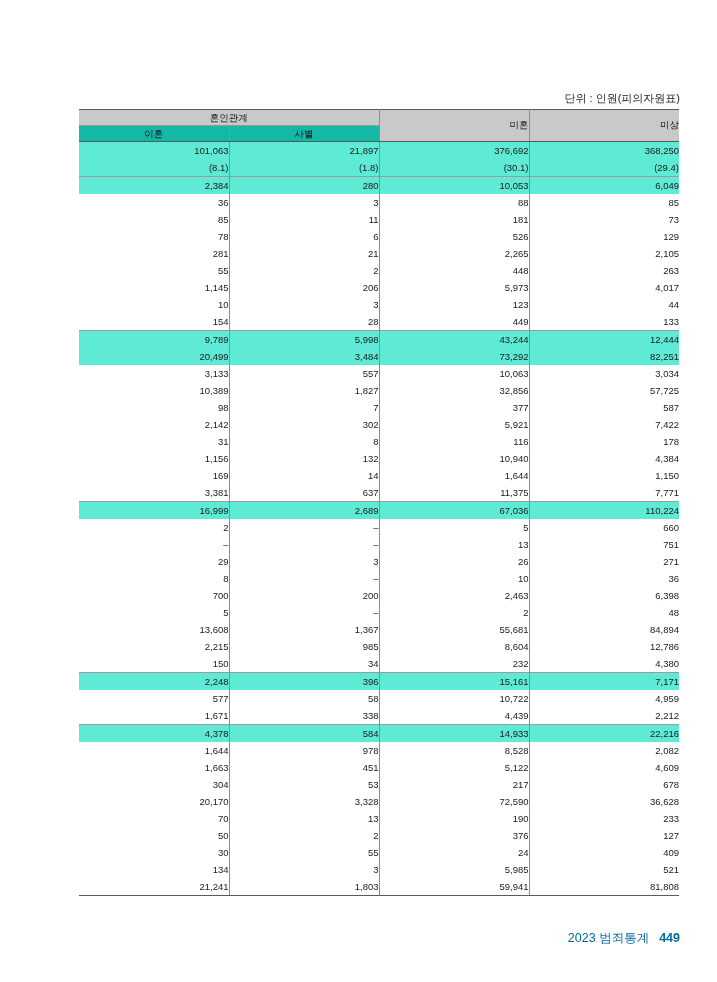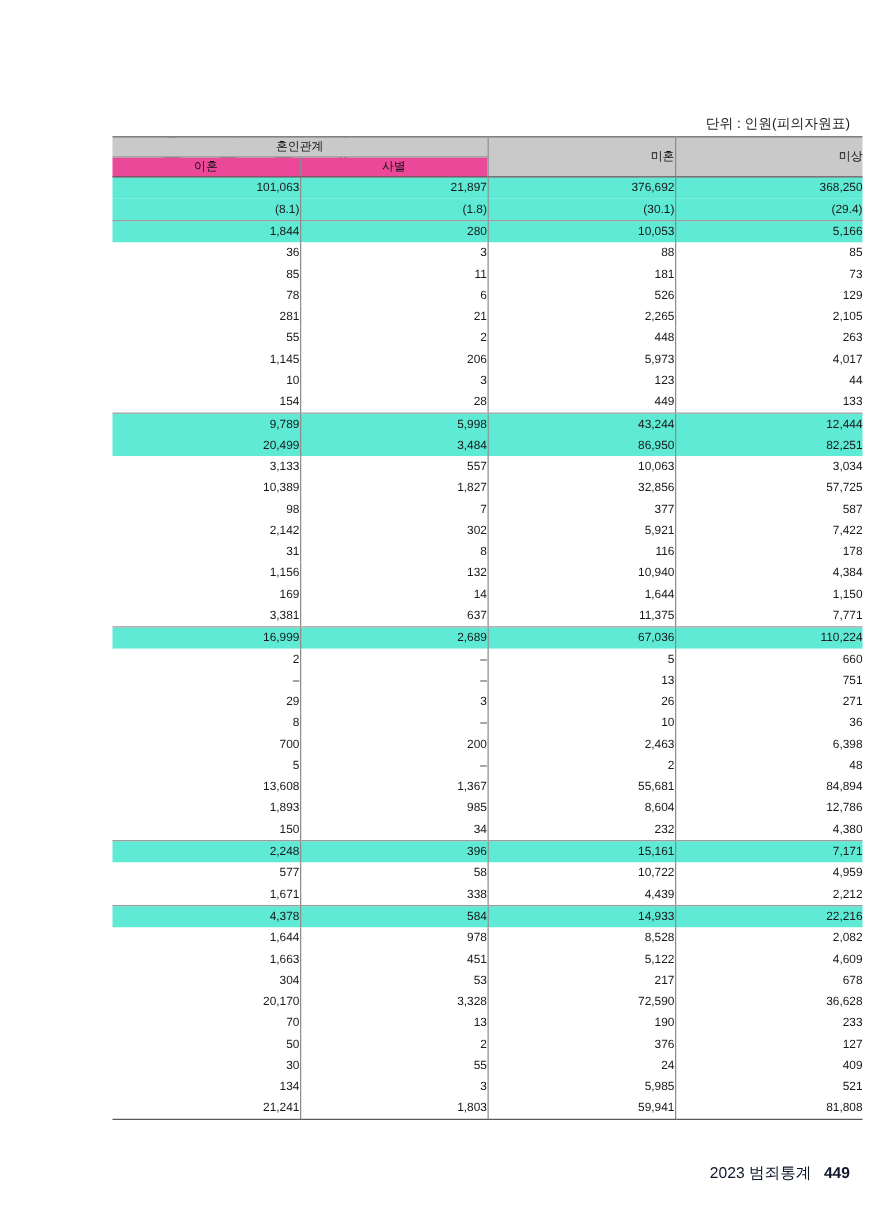--- a/index.html
+++ b/index.html
@@ -33,21 +33,21 @@
   }
   .unit-note {
     position: absolute;
     right: 37px;
     top: 91px;
     font-size: 11px;
     color: #1a1a1a;
   }
   .table-wrap {
     position: absolute;
-    left: 90px;
+    left: 79px;
     top: 109px;
     width: 600px;
   }
   table.stat {
     border-collapse: collapse;
     width: 600px;
     table-layout: fixed;
     font-size: 9.5px;
   }
   table.stat col.c0 { width: 150px; }
@@ -64,21 +64,21 @@
     text-align: center;
     font-weight: normal;
     font-size: 9.5px;
     height: 15px;
     line-height: 15px;
     border-top: 1.2px solid #5a5a5a;
     border-bottom: 1px solid #9a9a9a;
     color: #111;
   }
   .hdr-sub {
-    background: #ec4899;
+    background: #14b8a6;
     text-align: center;
     font-weight: normal;
     font-size: 9.5px;
     height: 15px;
     line-height: 15px;
     border-bottom: 1.2px solid #5a5a5a;
     color: #111;
   }
   .hdr-span {
     background: #c9c9c9;
@@ -105,21 +105,21 @@
   tr.plain td { background: #ffffff; }
   tr.sep-top td { border-top: 1px solid #9c9c9c; }
   tr.last td { border-bottom: 1.2px solid #5a5a5a; }
   td.vsep { border-right: 1px solid #8d8d8d; }
 
   .footer {
     position: absolute;
     right: 37px;
     bottom: 35px;
     font-size: 12.5px;
-    color: #0f172a;
+    color: #0369a1;
   }
   .footer .pg {
     margin-left: 10px;
     font-weight: bold;
   }
 </style>
 </head>
 <body>
 
 <div class="page">
@@ -154,24 +154,24 @@
             <td class="num vsep">376,692</td>
             <td class="num">368,250</td>
           </tr>
           <tr class="shade">
             <td class="num vsep">(8.1)</td>
             <td class="num vsep">(1.8)</td>
             <td class="num vsep">(30.1)</td>
             <td class="num">(29.4)</td>
           </tr>
           <tr class="shade sep-top">
-            <td class="num vsep">1,844</td>
+            <td class="num vsep">2,384</td>
             <td class="num vsep">280</td>
             <td class="num vsep">10,053</td>
-            <td class="num">5,166</td>
+            <td class="num">6,049</td>
           </tr>
           <tr class="plain">
             <td class="num vsep">36</td>
             <td class="num vsep">3</td>
             <td class="num vsep">88</td>
             <td class="num">85</td>
           </tr>
           <tr class="plain">
             <td class="num vsep">85</td>
             <td class="num vsep">11</td>
@@ -216,21 +216,21 @@
           </tr>
           <tr class="shade sep-top">
             <td class="num vsep">9,789</td>
             <td class="num vsep">5,998</td>
             <td class="num vsep">43,244</td>
             <td class="num">12,444</td>
           </tr>
           <tr class="shade">
             <td class="num vsep">20,499</td>
             <td class="num vsep">3,484</td>
-            <td class="num vsep">86,950</td>
+            <td class="num vsep">73,292</td>
             <td class="num">82,251</td>
           </tr>
           <tr class="plain">
             <td class="num vsep">3,133</td>
             <td class="num vsep">557</td>
             <td class="num vsep">10,063</td>
             <td class="num">3,034</td>
           </tr>
           <tr class="plain">
             <td class="num vsep">10,389</td>
@@ -316,21 +316,21 @@
             <td class="num vsep">2</td>
             <td class="num">48</td>
           </tr>
           <tr class="plain">
             <td class="num vsep">13,608</td>
             <td class="num vsep">1,367</td>
             <td class="num vsep">55,681</td>
             <td class="num">84,894</td>
           </tr>
           <tr class="plain">
-            <td class="num vsep">1,893</td>
+            <td class="num vsep">2,215</td>
             <td class="num vsep">985</td>
             <td class="num vsep">8,604</td>
             <td class="num">12,786</td>
           </tr>
           <tr class="plain">
             <td class="num vsep">150</td>
             <td class="num vsep">34</td>
             <td class="num vsep">232</td>
             <td class="num">4,380</td>
           </tr>

